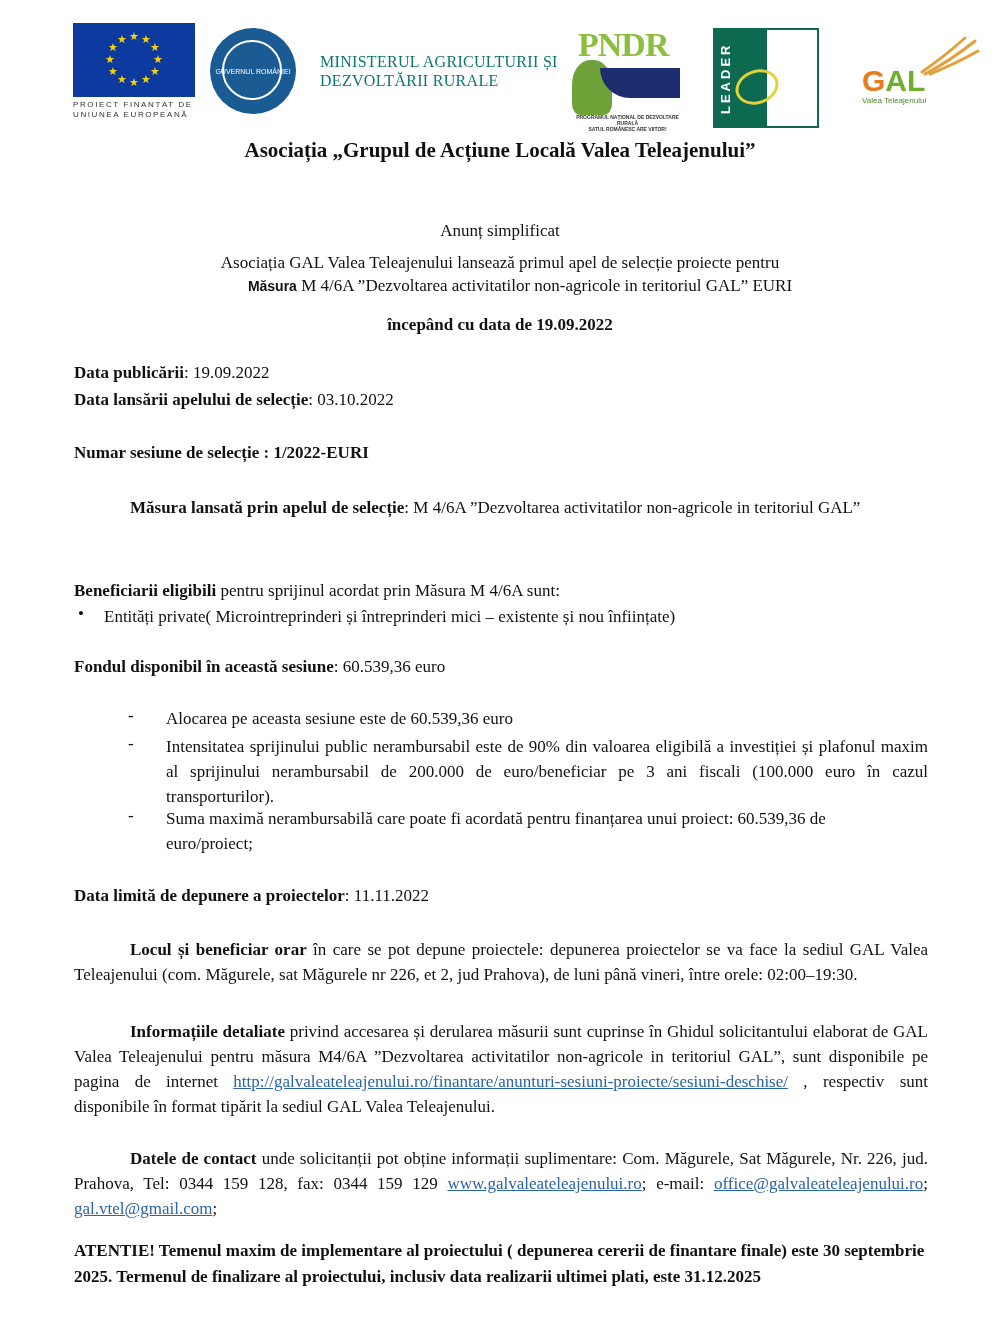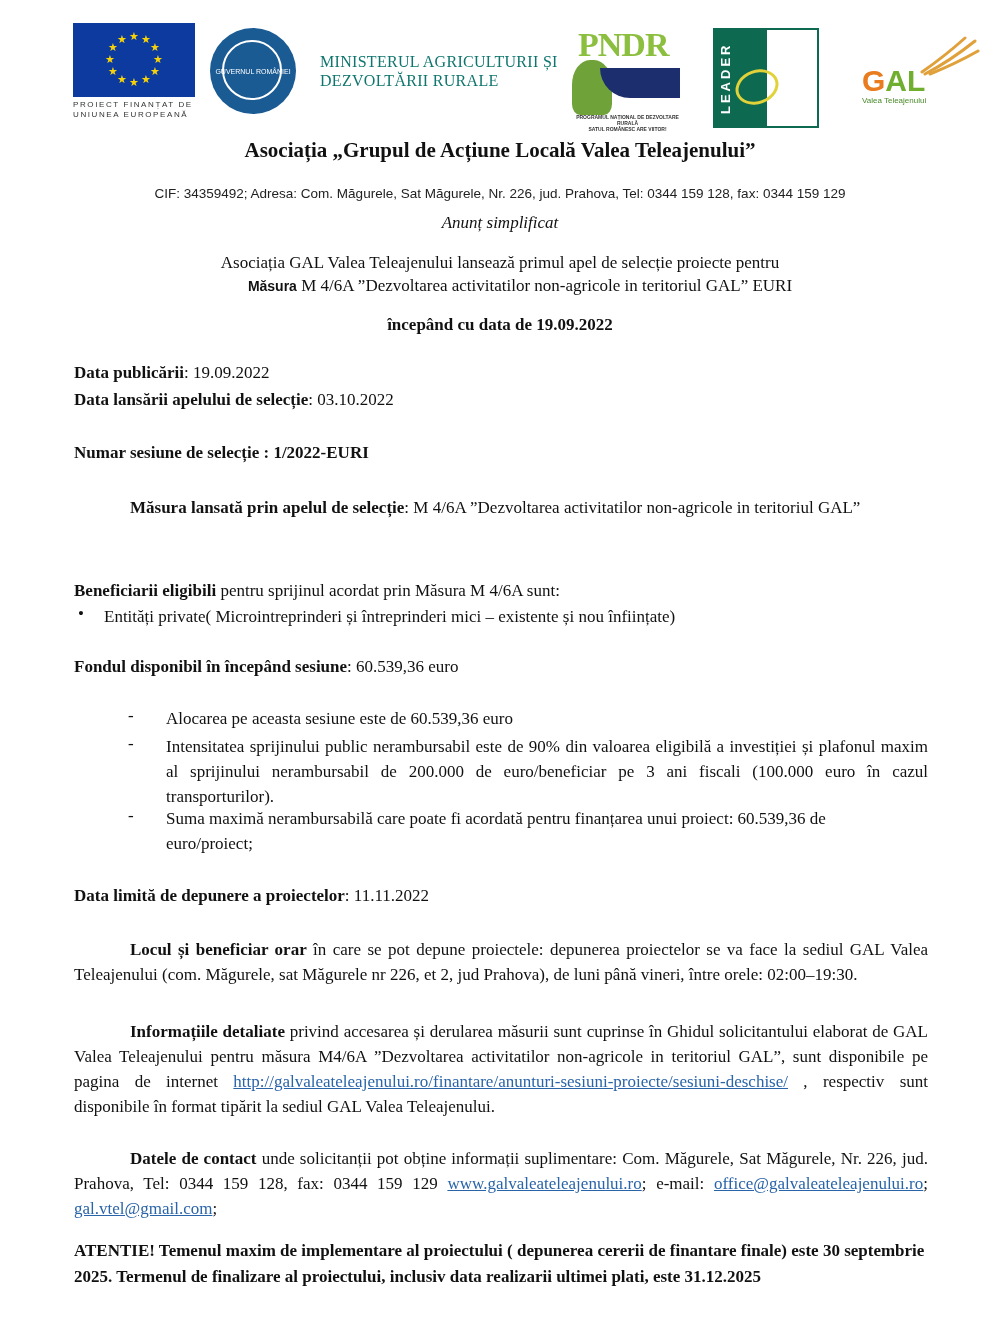--- a/index.html
+++ b/index.html
@@ -92,40 +92,39 @@
         <path d="M10 38 Q35 28 58 15"></path>
         <path d="M2 36 Q25 20 45 2"></path>
     </g>
   </svg>
   <div class="abs gal-title"><span style="color:#e87c1e">G</span><span>AL</span></div>
   <div class="abs gal-sub">Valea Teleajenului</div>
 </div>
 
 <div class="title">Asociația „Grupul de Acțiune Locală Valea Teleajenului”</div>
 <div class="contact">
-  <div>CIF: 34359492; Adresa: Com. Măgurele, Sat Măgurele, Nr. 226, jud. Prahova, Tel: 0344 159 128, fax: 0344 159 129</div>
 </div>
 
-<div class="center" style="top:212px;font-style:italic;">Anunț simplificat</div>
+<div class="center" style="top:220px;">Anunț simplificat</div>
 <div class="center" style="top:252px;">Asociația GAL Valea Teleajenului lansează primul apel de selecție proiecte pentru</div>
 <div class="center" style="top:275px;margin-left:20px;"><span class="sans">Măsura</span><span> M 4/6A ”Dezvoltarea activitatilor non-agricole in teritoriul GAL” EURI</span></div>
 <div class="center" style="top:314px;font-weight:bold;">începând cu data de 19.09.2022</div>
 
 <div class="para" style="top:360px;"><b>Data publicării</b><span>: 19.09.2022</span></div>
 <div class="para" style="top:387px;"><b>Data lansării apelului de selecție</b><span>: 03.10.2022</span></div>
 
 <div class="para" style="top:440px;font-weight:bold;">Numar sesiune de selecție : 1/2022-EURI</div>
 
 <div class="para" style="top:495px;"><span class="indent"></span><b>Măsura lansată prin apelul de selecție</b><span>: M 4/6A ”Dezvoltarea activitatilor non-agricole in teritoriul GAL”</span></div>
 
 <div class="para" style="top:578px;"><b>Beneficiarii eligibili</b><span> pentru sprijinul acordat prin Măsura M 4/6A sunt:</span></div>
 <div class="bullet" style="top:604px;">•</div>
 <div class="para" style="top:604px;left:104px;width:824px;">Entități private( Microintreprinderi și întreprinderi mici – existente și nou înființate)</div>
 
-<div class="para" style="top:654px;"><b>Fondul disponibil în începând sesiune</b><span>: 60.539,36 euro</span></div>
+<div class="para" style="top:654px;"><b>Fondul disponibil în această sesiune</b><span>: 60.539,36 euro</span></div>
 
 <div class="dash" style="top:706px;">-</div>
 <div class="dtxt" style="top:706px;">Alocarea pe aceasta sesiune este de 60.539,36 euro</div>
 <div class="dash" style="top:734px;">-</div>
 <div class="dtxt just" style="top:734px;">Intensitatea sprijinului public nerambursabil este de 90% din valoarea eligibilă a investiției și plafonul maxim al sprijinului nerambursabil de 200.000 de euro/beneficiar pe 3 ani fiscali (100.000 euro în cazul transporturilor).</div>
 <div class="dash" style="top:806px;">-</div>
 <div class="dtxt" style="top:806px;width:700px;"> Suma maximă nerambursabilă care poate fi acordată pentru finanțarea unui proiect: 60.539,36 de euro/proiect;</div>
 
 <div class="para" style="top:883px;"><b>Data limită de depunere a proiectelor</b><span>: 11.11.2022</span></div>
 

